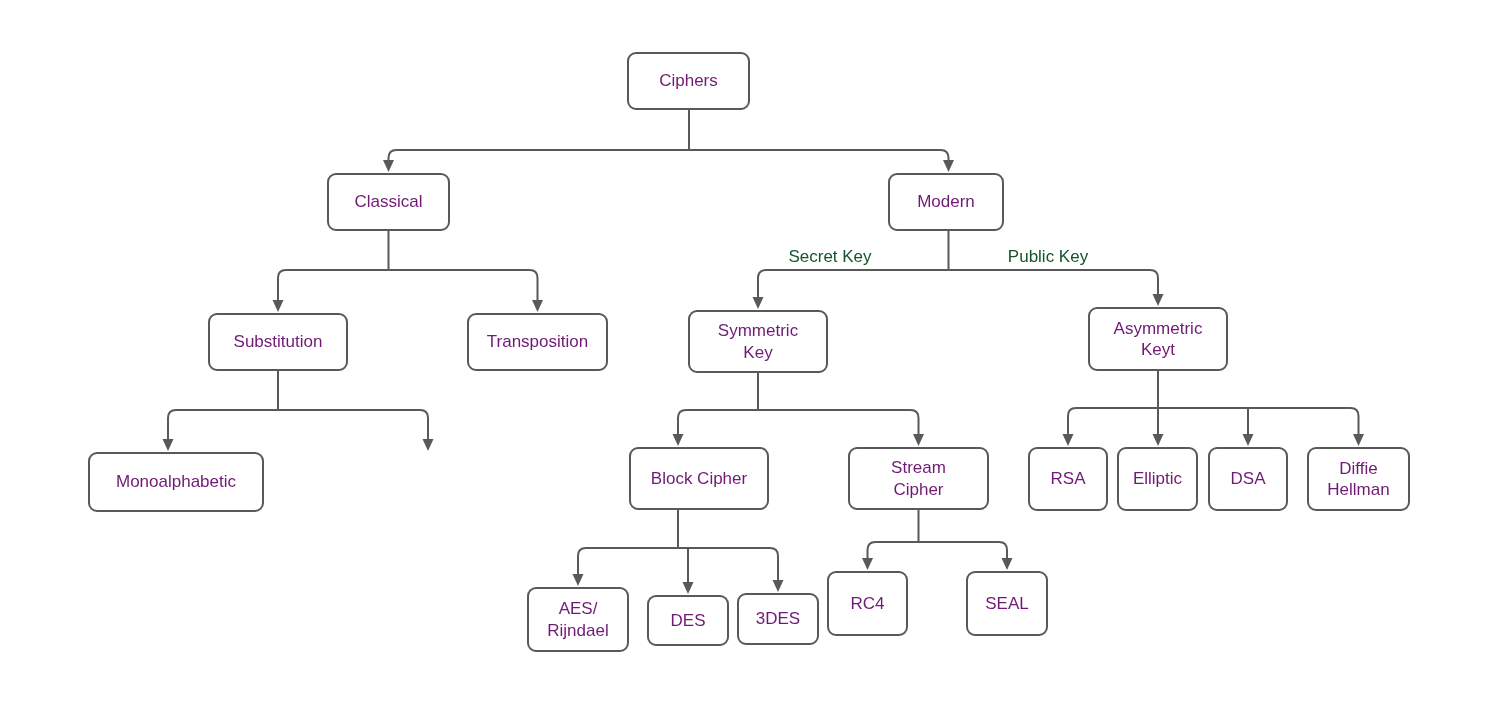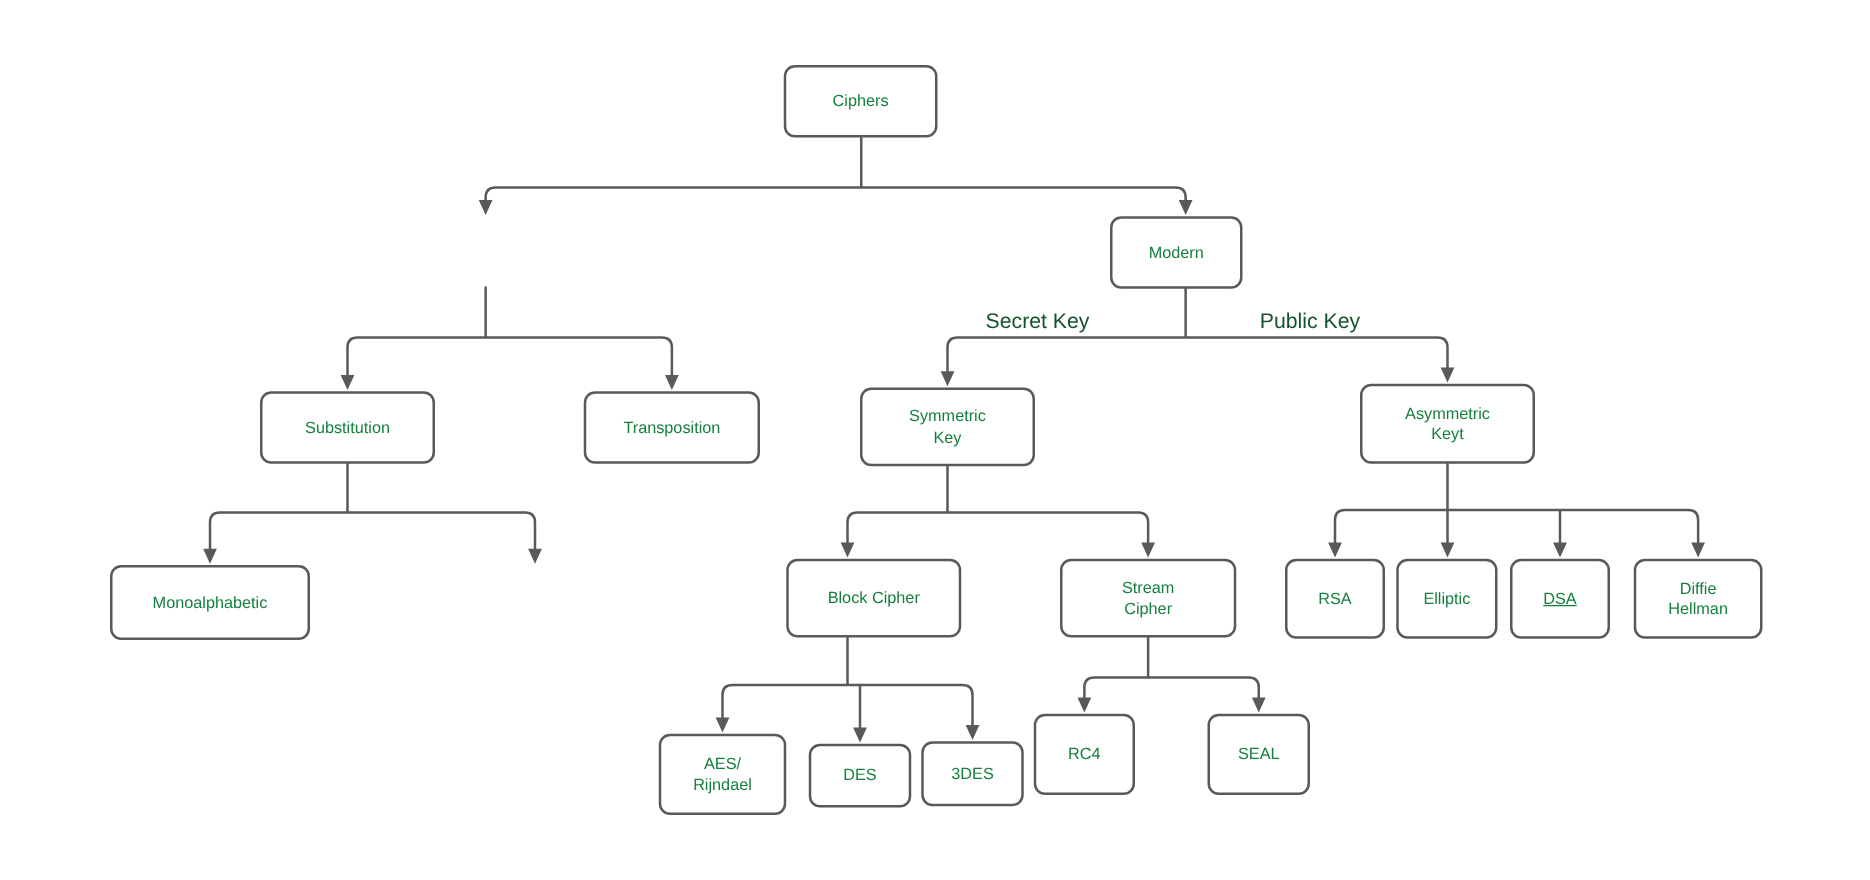--- a/index.html
+++ b/index.html
@@ -26,22 +26,22 @@
   .node {
     position: absolute;
     box-sizing: border-box;
     background: #ffffff;
     border: 2.5px solid #595959;
     border-radius: 9px;
     display: flex;
     align-items: center;
     justify-content: center;
     text-align: center;
-    color: #15803d;
-    font-size: 13px;
+    color: #701a75;
+    font-size: 17px;
     line-height: 1.25;
     white-space: pre-line;
     z-index: 2;
   }
   .edge-label {
     position: absolute;
     color: #14532d;
     font-size: 17px;
     white-space: nowrap;
     transform: translateX(-50%);
@@ -96,36 +96,37 @@
       <polygon points="867.5,570 862,558 873,558"></polygon>
       <polygon points="1007,570 1001.5,558 1012.5,558"></polygon>
     </g>
   </svg>
 
   <span class="edge-label" style="left:830px; top:247px;">Secret Key</span>
   <span class="edge-label" style="left:1048px; top:247px;">Public Key</span>
 
   <div class="node" style="left:627px; top:52px;  width:123px; height:58px;">Ciphers</div>
 
-  <div class="node" style="left:888px; top:173px; width:106px; height:58px;">Modern</div>
+  <div class="node" style="left:327px; top:173px; width:123px; height:58px;">Classical</div>
+  <div class="node" style="left:888px; top:173px; width:116px; height:58px;">Modern</div>
 
   <div class="node" style="left:208px; top:313px; width:140px; height:58px;">Substitution</div>
   <div class="node" style="left:467px; top:313px; width:141px; height:58px;">Transposition</div>
   <div class="node" style="left:1088px; top:307px; width:140px; height:64px;">Asymmetric
 Keyt</div>
   <div class="node" style="left:688px; top:310px; width:140px; height:63px;">Symmetric
 Key</div>
 
-  <div class="node" style="left:88px;  top:452px; width:160px; height:60px;">Monoalphabetic</div>
+  <div class="node" style="left:88px;  top:452px; width:176px; height:60px;">Monoalphabetic</div>
   <div class="node" style="left:608px; top:447px; width:140px; height:63px;margin-left:21px;">Block Cipher</div>
   <div class="node" style="left:848px; top:447px; width:141px; height:63px;">Stream
 Cipher</div>
   <div class="node" style="left:1028px; top:447px; width:80px; height:64px;">RSA</div>
   <div class="node" style="left:1117px; top:447px; width:81px; height:64px;">Elliptic</div>
-  <div class="node" style="left:1208px; top:447px; width:80px; height:64px;text-decoration:underline;">DSA</div>
+  <div class="node" style="left:1208px; top:447px; width:80px; height:64px;">DSA</div>
   <div class="node" style="left:1307px; top:447px; width:103px; height:64px;">Diffie
 Hellman</div>
 
   <div class="node" style="left:527px; top:587px; width:102px; height:65px;">AES/
 Rijndael</div>
   <div class="node" style="left:647px; top:595px; width:82px; height:51px;">DES</div>
   <div class="node" style="left:737px; top:593px; width:82px; height:52px;">3DES</div>
   <div class="node" style="left:827px; top:571px; width:81px; height:65px;">RC4</div>
   <div class="node" style="left:966px; top:571px; width:82px; height:65px;">SEAL</div>
 

